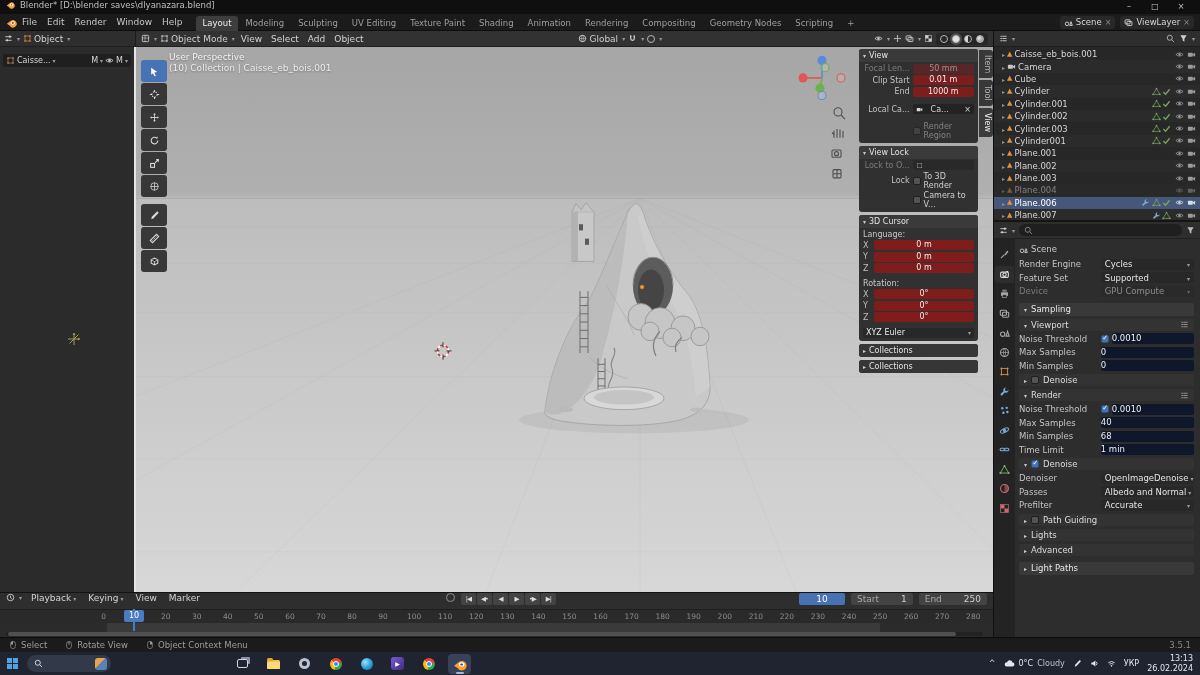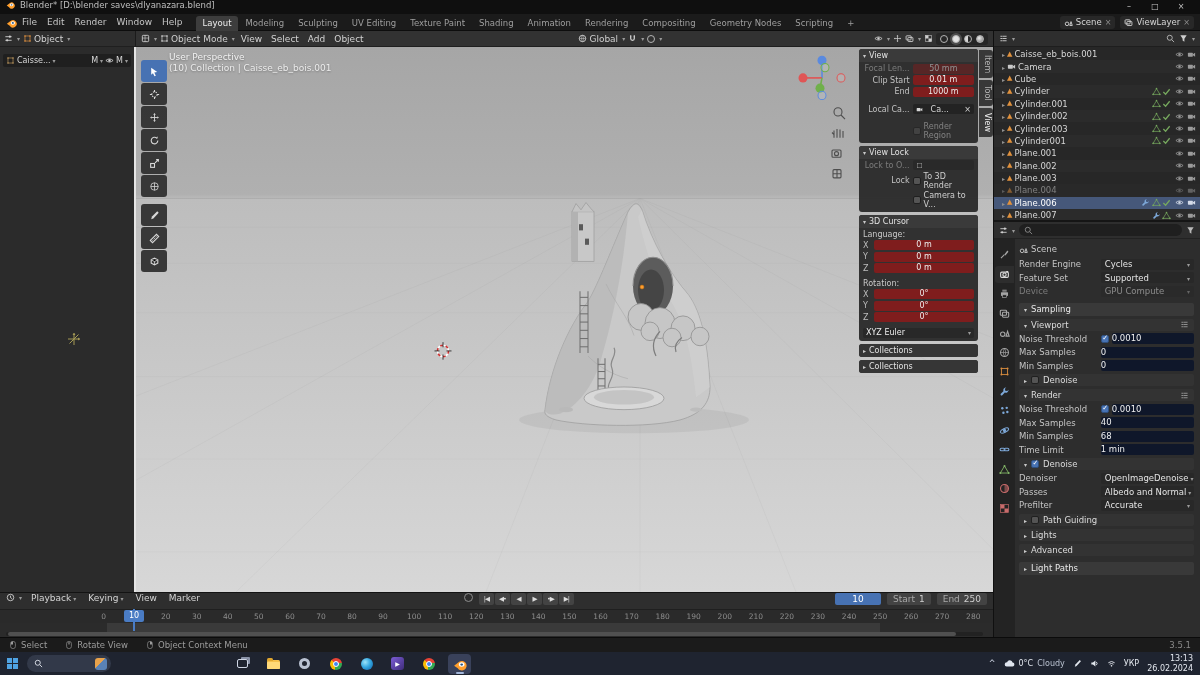--- a/index.html
+++ b/index.html
@@ -108,21 +108,21 @@
 .psub{height:12px;display:flex;align-items:center;gap:4px;padding:0 5px;color:#dcdcdc;margin-top:3px;background:#333;border-radius:2px}
 .presets{margin-left:auto;color:#9a9a9a}
 
 .timeline{height:45px;background:#262626;border-top:1px solid #131313;display:flex;flex-direction:column;position:relative}
 .tl-header{height:16px;background:#2e2e2e;display:flex;align-items:flex-start;gap:6px;padding:0 6px}
 .tl-sp{flex:1}
 .rec{width:9px;height:9px;border:1px solid #8d8d8d;border-radius:50%;flex:none}
 .pbtns{display:flex;gap:1px;align-items:center}
 .pbtn{min-width:15px;height:12px;background:#434343;border-radius:2px;color:#ddd;display:flex;align-items:center;justify-content:center;font-size:6.5px;padding:0 2px;letter-spacing:-1px}
 .framefield{width:46px;height:12px;background:#4772b3;border-radius:2px;color:#fff;text-align:center;line-height:12px}
-.rangefield{height:12px;background:#434343;border-radius:2px;display:flex;align-items:center;gap:4px;padding:0 6px;color:#cfcfcf}
+.rangefield{height:12px;background:#434343;border-radius:2px;display:flex;align-items:center;gap:22px;padding:0 6px;color:#cfcfcf}
 .rangefield .rl{color:#a8a8a8}
 .tl-ruler{height:14px;background:#2a2a2a;border-top:1px solid #1f1f1f;overflow:hidden}
 .tl-ruler-inner{display:flex;padding-left:88px}
 .tick{width:31.07px;flex:none;text-align:center;color:#8d8d8d;font-size:7.5px;line-height:13px}
 .tl-body{flex:1;background:#2b2b2b;position:relative}
 .range-band{position:absolute;left:107px;width:773px;top:0;bottom:5px;background:#3a3a3a}
 .tl-scroll{position:absolute;left:6px;right:10px;bottom:1px;height:4px;background:#222;border-radius:2px}
 .tl-scroll-bar{position:absolute;left:2px;width:97%;top:0;height:4px;background:#505050;border-radius:2px}
 .playhead-line{position:absolute;left:133px;top:16px;bottom:6px;width:2px;background:#4a7cc4}
 .playhead-chip{position:absolute;left:124px;top:17px;width:20px;height:12px;background:#4a7cc4;border-radius:2px;color:#fff;text-align:center;line-height:12px;font-size:8px}

